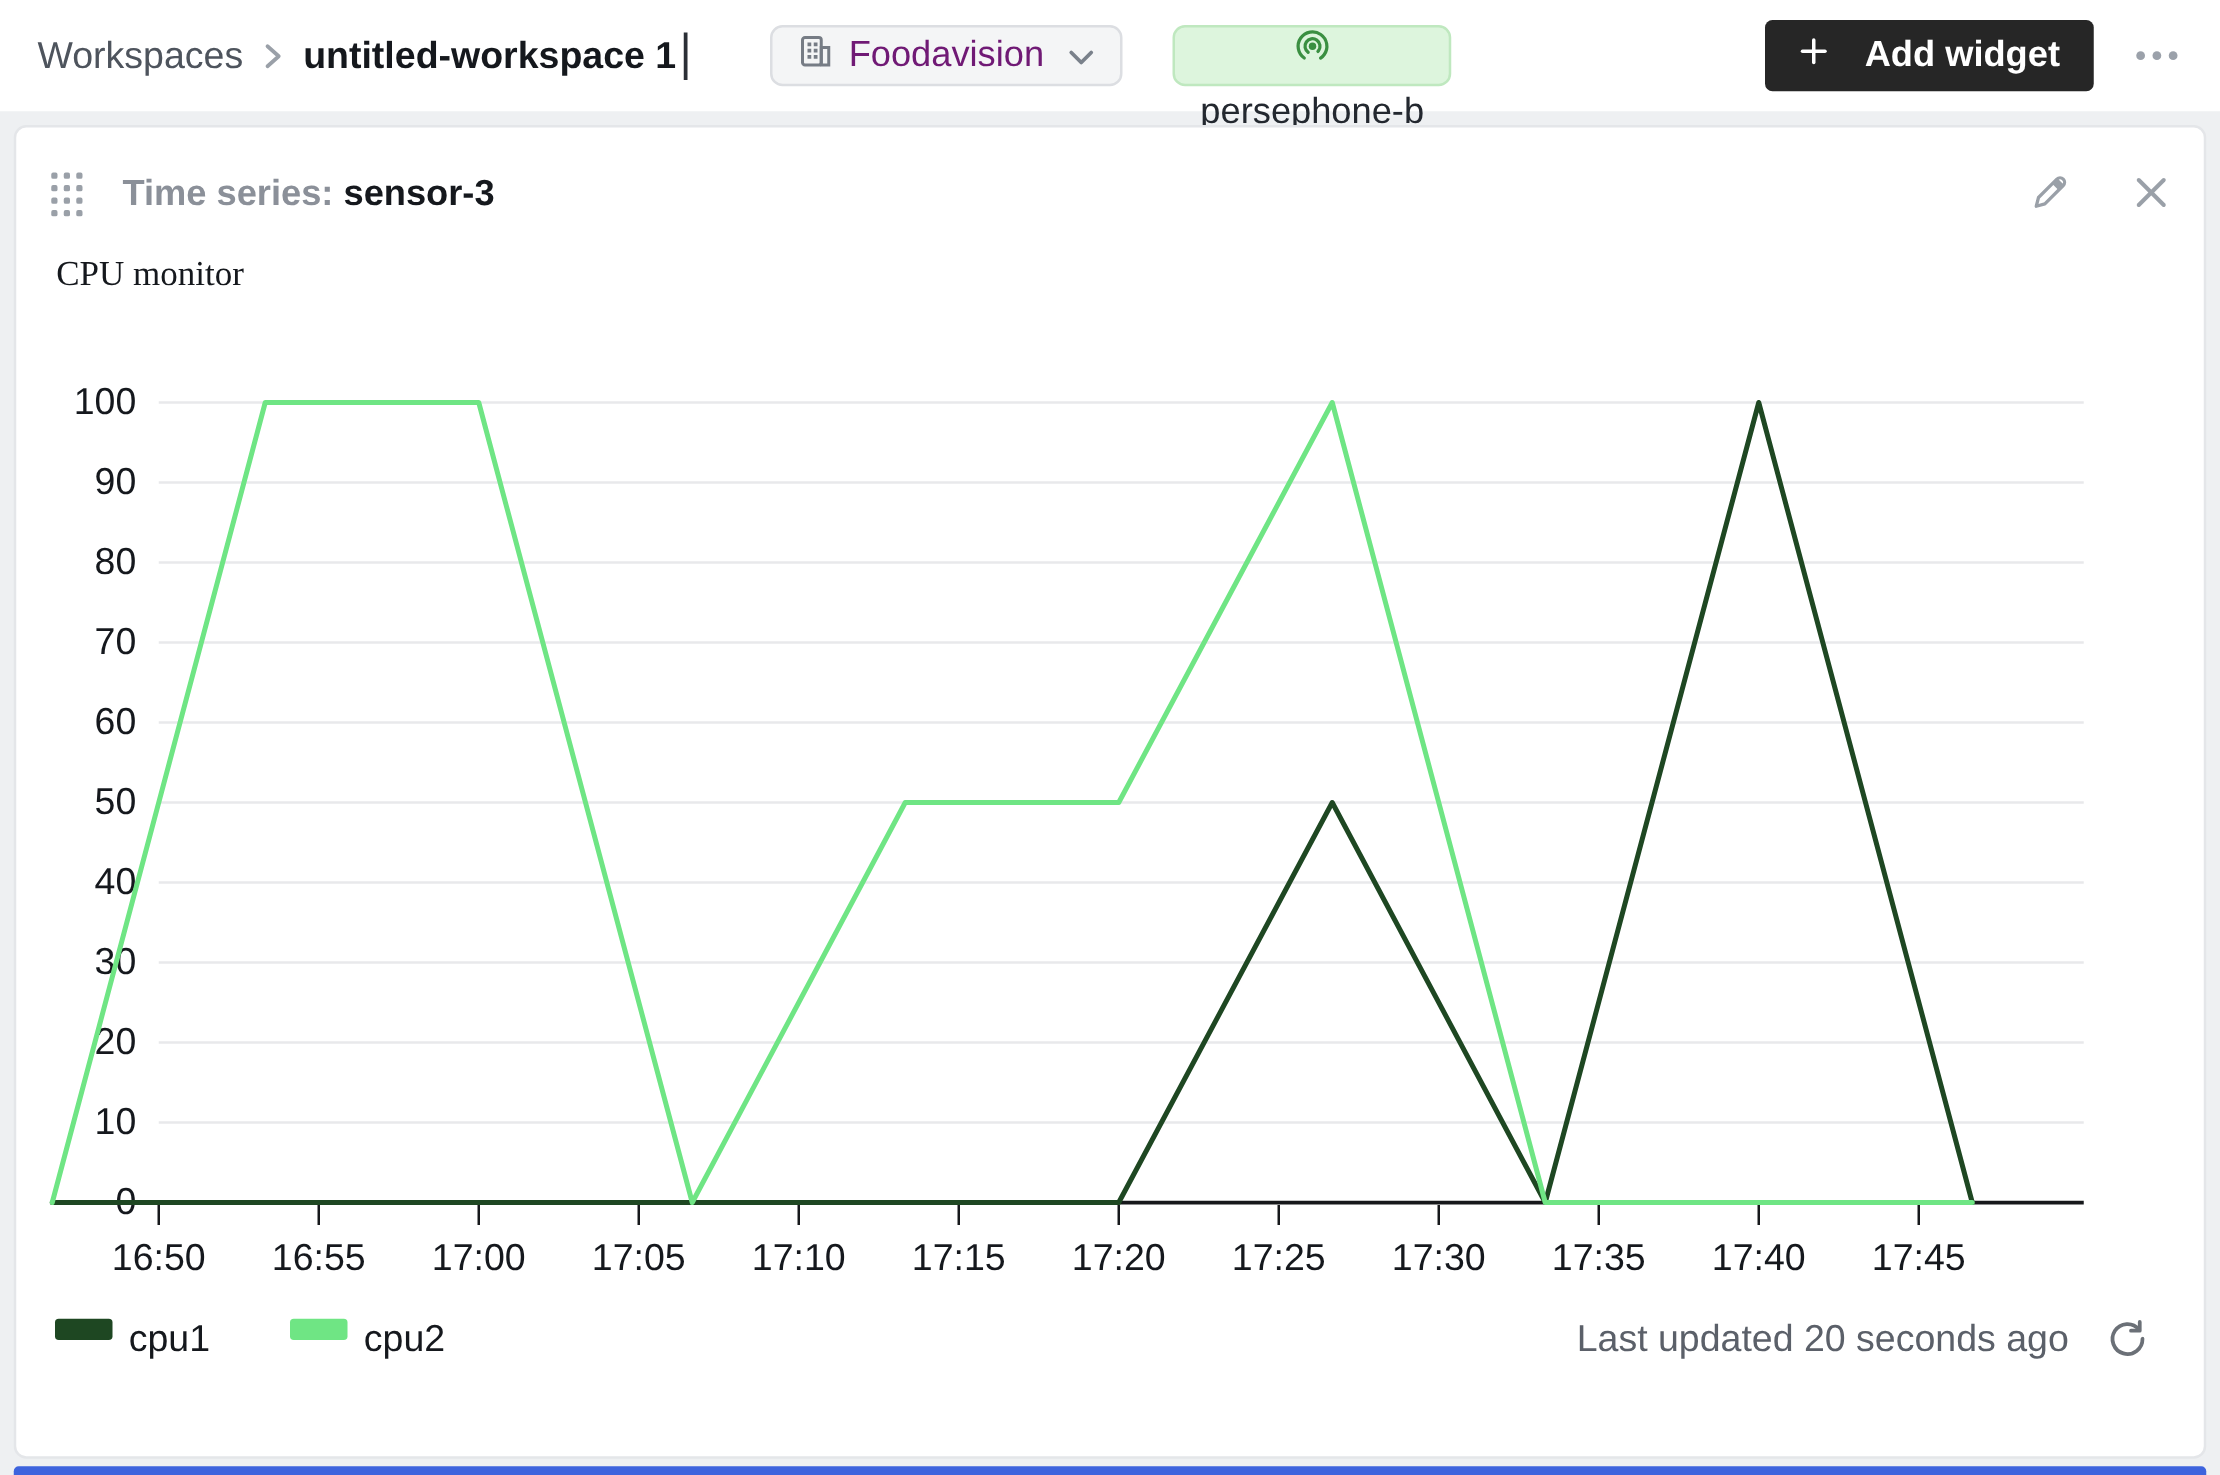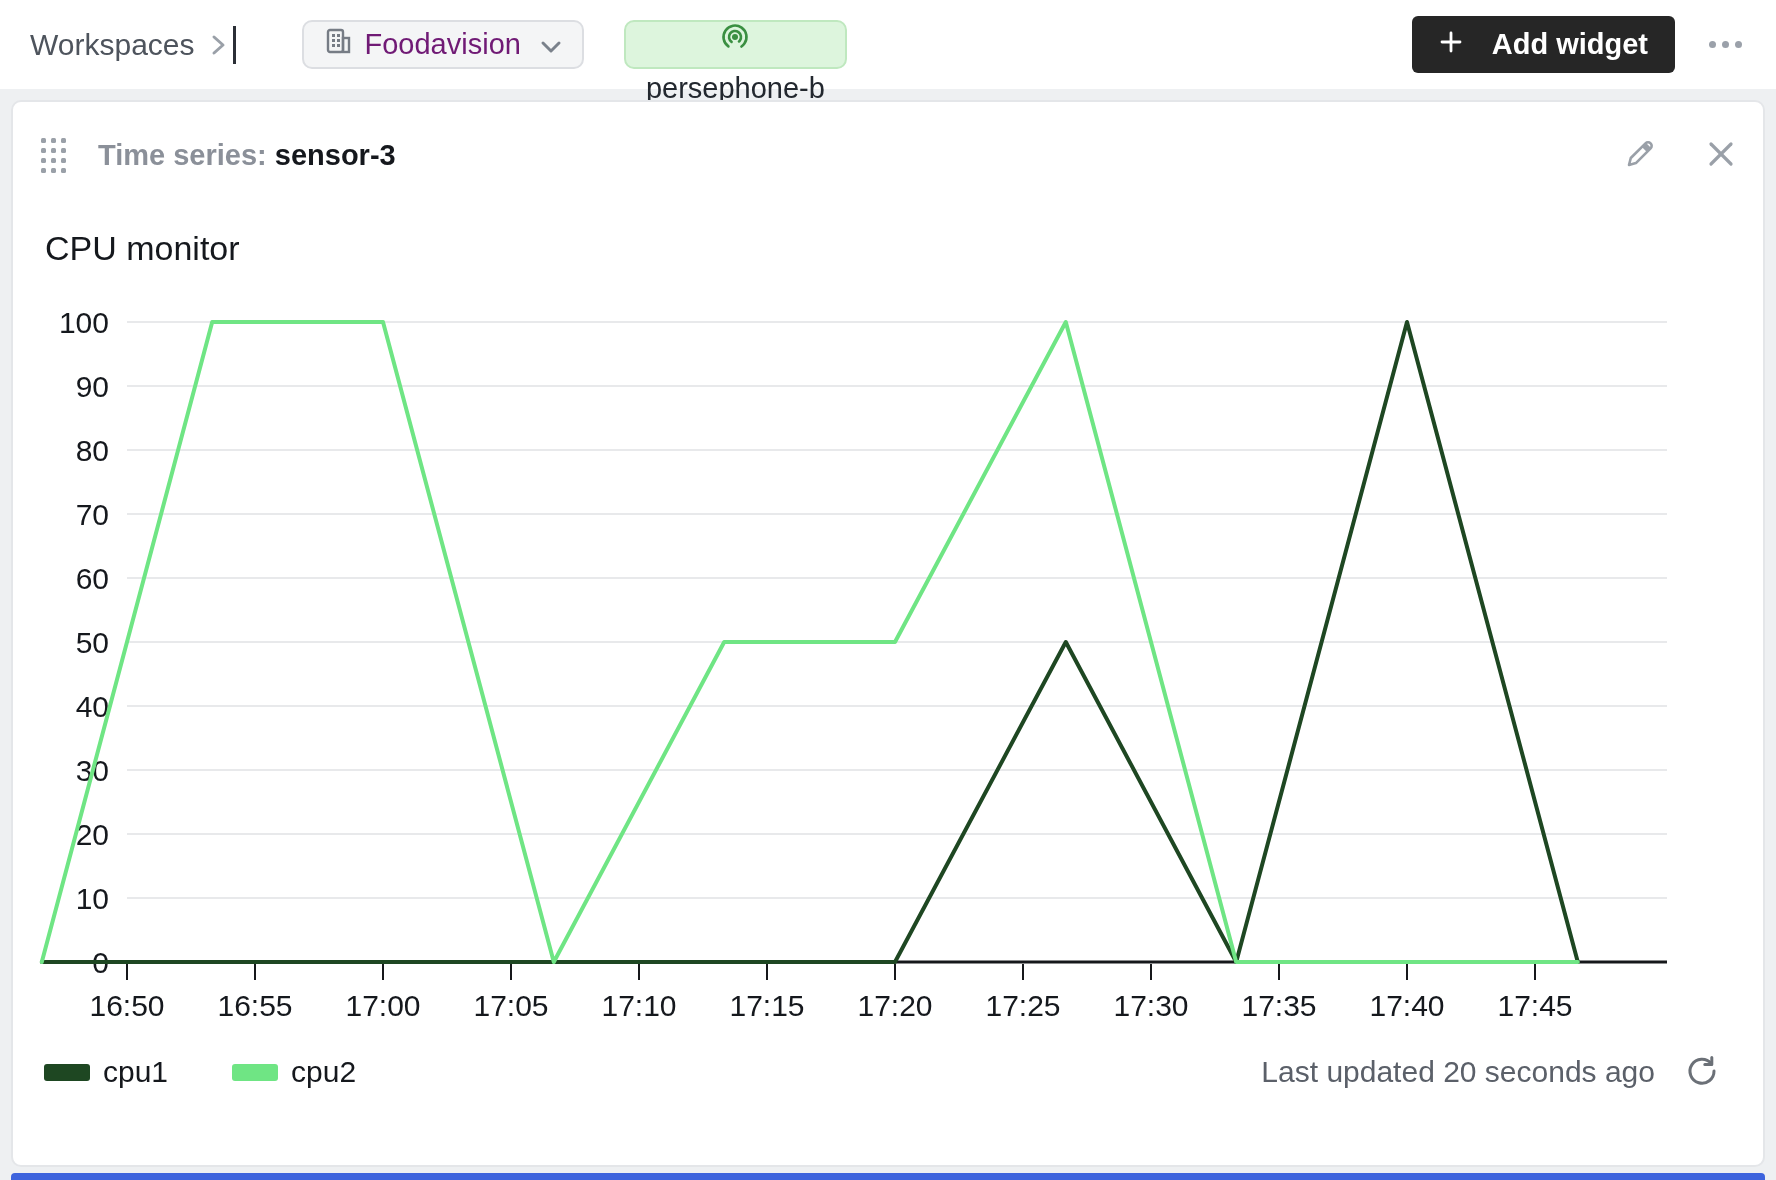--- a/index.html
+++ b/index.html
@@ -30,45 +30,46 @@
   .card { position:relative; margin:11px; width:1754px; height:1067px; background:#ffffff;
           border:2px solid #e4e6e9; border-radius:10px; }
   .card-header { display:flex; align-items:center; padding:44px 24px 0 26px; height:62px; }
   .drag-handle { display:grid; grid-template-columns:repeat(3,5px); grid-gap:5px; cursor:grab; padding:2px; }
   .drag-handle i { width:5px; height:5px; border-radius:1.5px; background:#9aa0a8; }
   .card-header-label { margin-left:30px; font-size:29px; color:#8b9099; font-weight:600; }
   .card-header-label b { color:#15181d; font-weight:700; }
   .header-icons { margin-left:auto; display:flex; align-items:center; gap:44px; }
   .icon-btn { background:none; border:none; cursor:pointer; display:flex; padding:2px; }
 
-  .chart-title { position:absolute; left:32px; top:127px; font-size:34px; font-weight:500; color:#15181d; }
+  .chart-title { position:absolute; left:32px; top:102px; font-size:28px; font-weight:500; color:#15181d;font-family:Liberation Serif, serif; }
   .chart-svg { position:absolute; left:0; top:150px; }
 
   .legend { position:absolute; left:31px; top:950px; display:flex; align-items:center; height:40px; }
-  .legend-item { display:flex; align-items:center; margin-right:64px; cursor:pointer; }
+  .legend-item { display:flex; align-items:flex-start; margin-right:64px; cursor:pointer; }
   .legend-swatch { width:46px; height:17px; border-radius:3px; margin-right:13px; }
   .legend-label { font-size:30px; color:#15181d; }
 
   .updated { position:absolute; right:42px; top:950px; display:flex; align-items:center; gap:28px; height:40px; }
   .updated-text { font-size:30px; color:#5b6069; }
 
   
   .bottom-peek { position:absolute; left:11px; right:11px; bottom:0; height:7px; border-radius:4px 4px 0 0; }
 </style>
 </head>
 <body>
 
 <header class="topbar">
   <nav class="crumbs">
     <span class="crumb-root">Workspaces</span>
     <span class="crumb-sep">
       <svg width="16" height="24" viewBox="0 0 16 24">
           <polyline points="3,4 12,12 3,20" fill="none" stroke="#9aa0a8" stroke-width="3" stroke-linecap="round" stroke-linejoin="round"></polyline>
         </svg>
     </span>
+    <span class="crumb-cur">untitled-workspace 1</span>
     <span class="cursor-bar" style="margin-left:-10px"></span>
   </nav>
 
   <div class="pill pill-org">
     <span>
       <svg width="28" height="28" viewBox="0 0 28 28">
         <rect x="4" y="3" width="15" height="22" rx="2" fill="none" stroke="#767c85" stroke-width="2.4"></rect>
         <rect x="19" y="11" width="6" height="14" fill="none" stroke="#767c85" stroke-width="2.4"></rect>
         <g fill="#767c85">
           <rect x="8" y="7" width="3" height="3"></rect>

